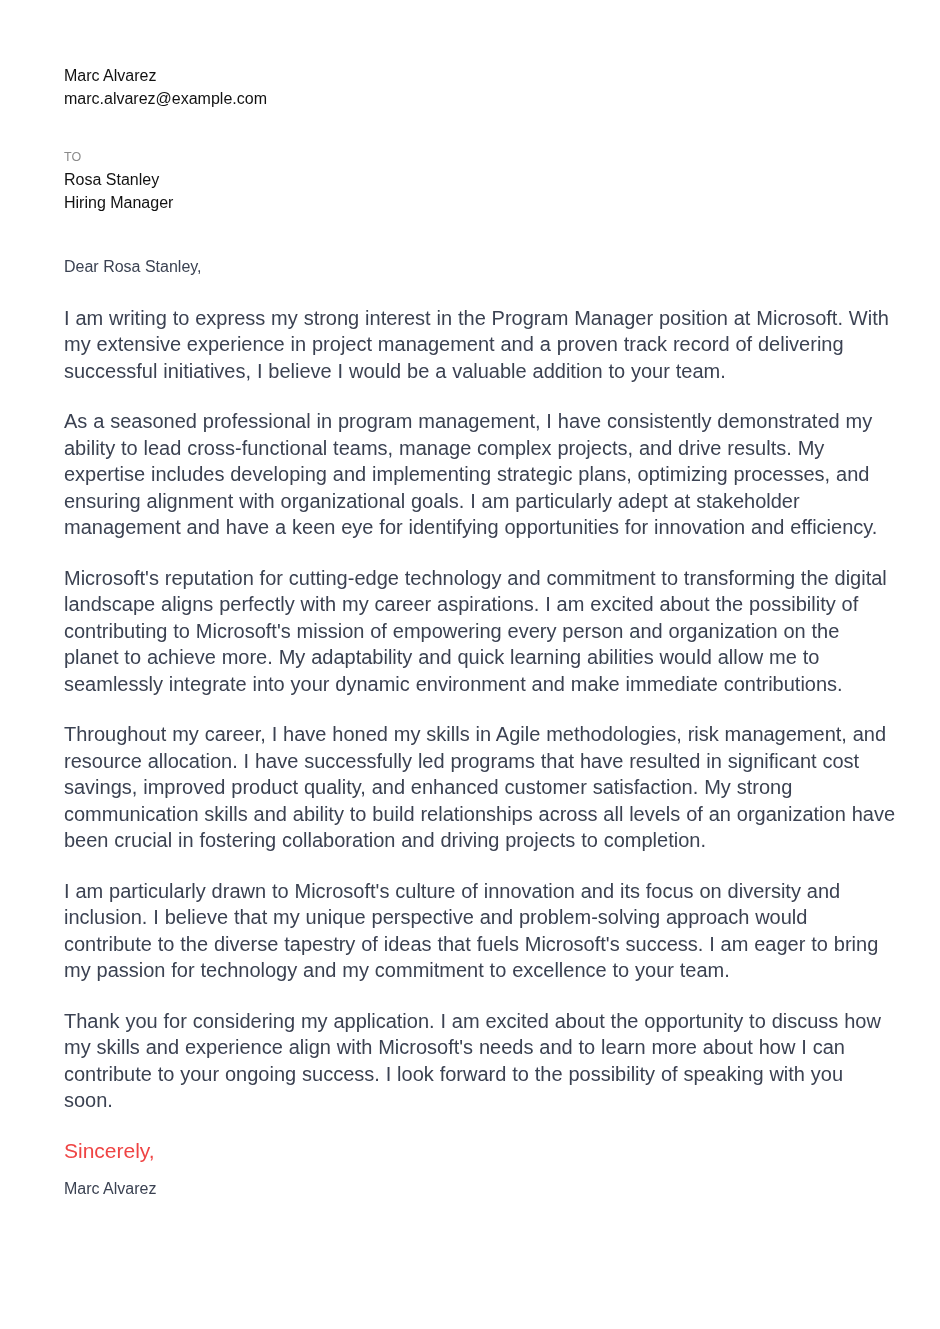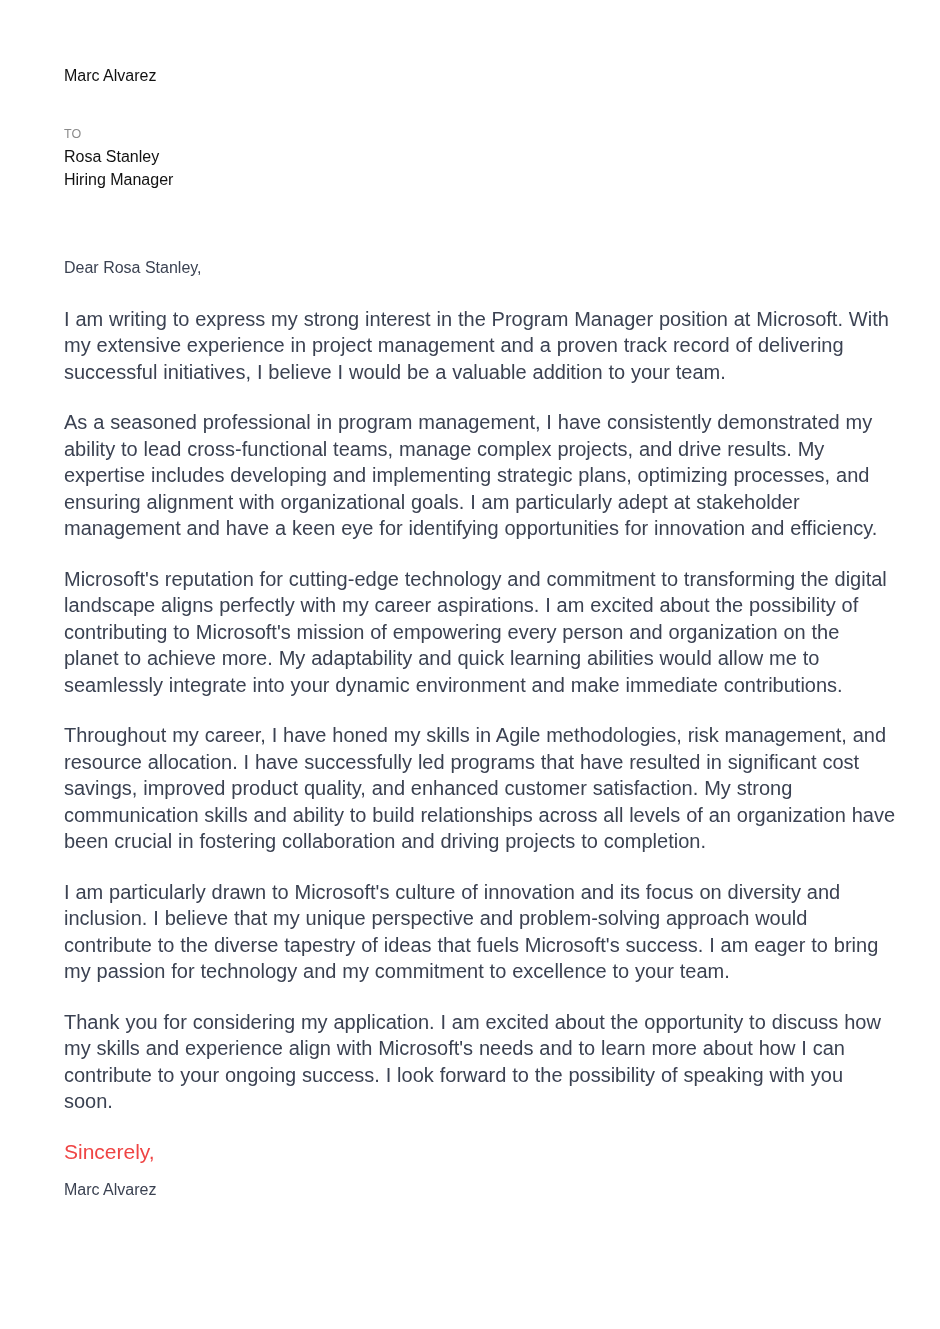--- a/index.html
+++ b/index.html
@@ -34,21 +34,21 @@
     .contact-line {
       font-size: 16px;
       line-height: 23px;
       color: #111111;
     }
     .from-block { }
     .to-block {
       margin-top: 38px;
     }
     .greeting {
-      margin-top: 64px;
+      margin-top: 40px;
       font-size: 16px;
       line-height: 26.5px;
       color: #3b4252;
     }
     .body-para {
       margin-top: 24px;
       font-size: 20px;
       line-height: 26.5px;
       color: #3b4252;
       word-spacing: 0.3px;
@@ -66,20 +66,21 @@
       color: #3b4252;
     }
   </style>
 </head>
 <body>
 
 <div class="page">
 
   <div class="block from-block">
     <div class="contact-line">Marc Alvarez</div>
+    <div class="contact-line">marc.alvarez@example.com</div>
   </div>
 
   <div class="block to-block">
     <div class="label">TO</div>
     <div class="contact-line">Rosa Stanley</div>
     <div class="contact-line">Hiring Manager</div>
   </div>
 
   <p class="block greeting">Dear Rosa Stanley,</p>
 

